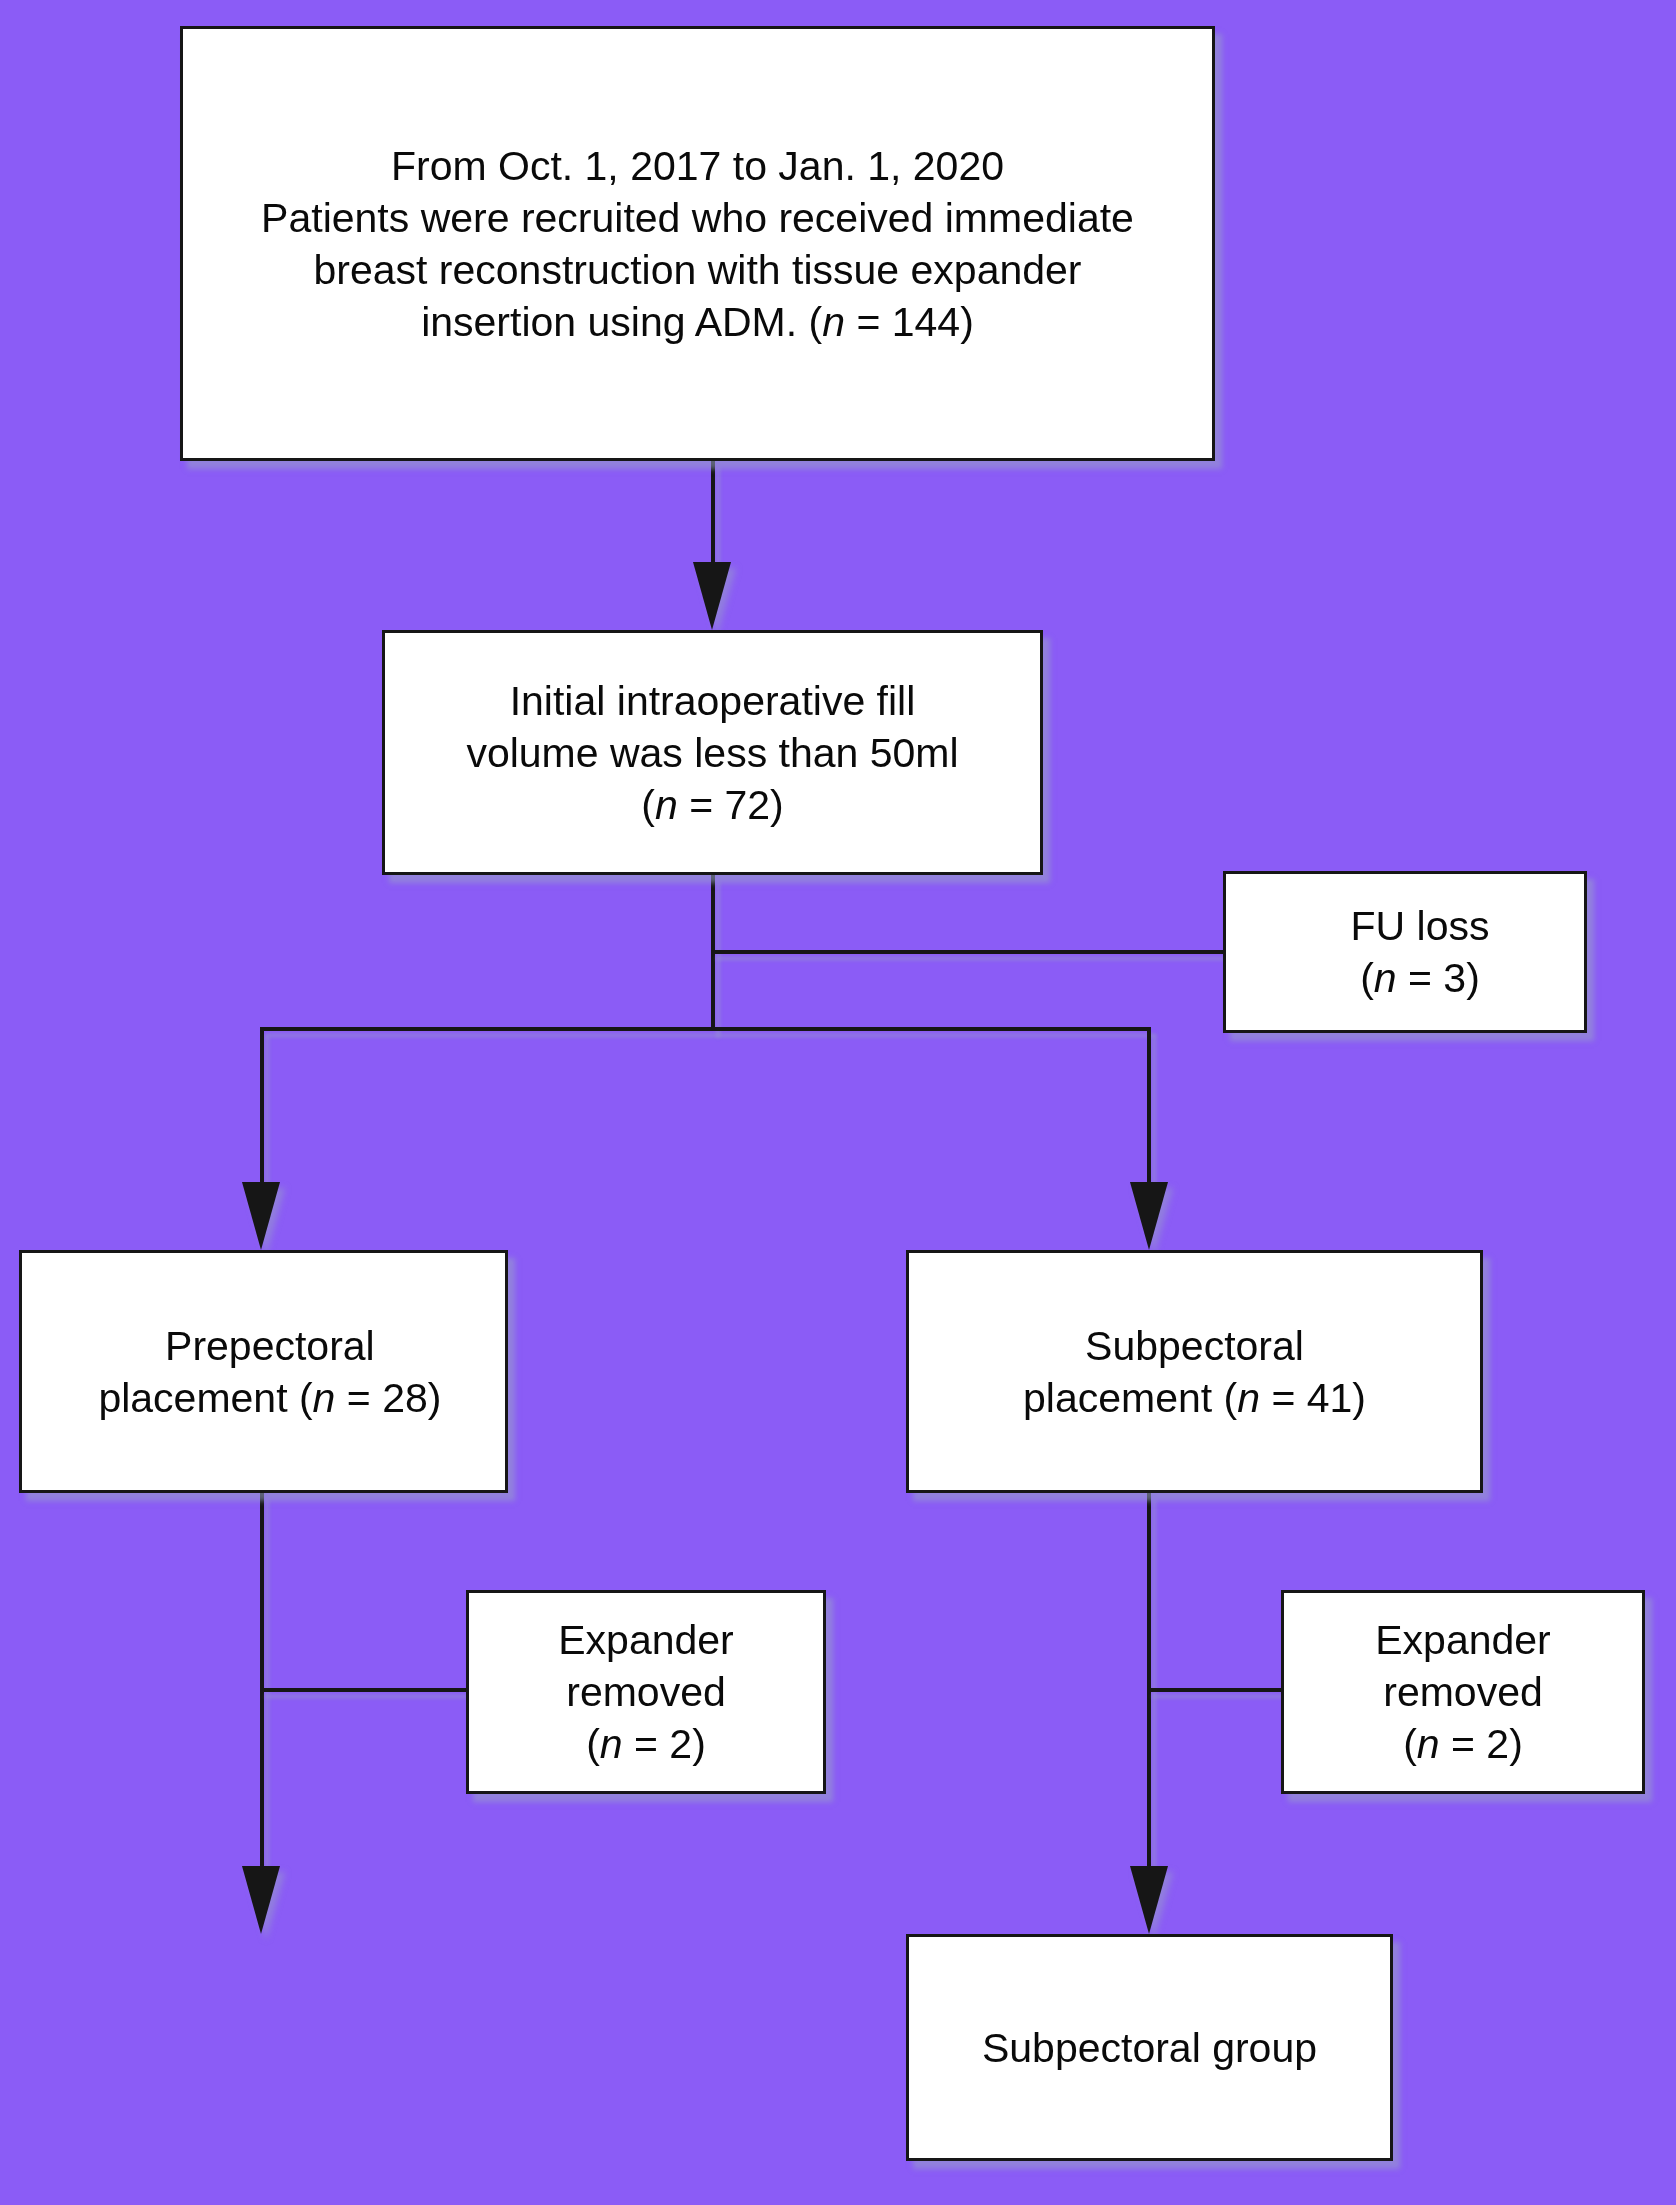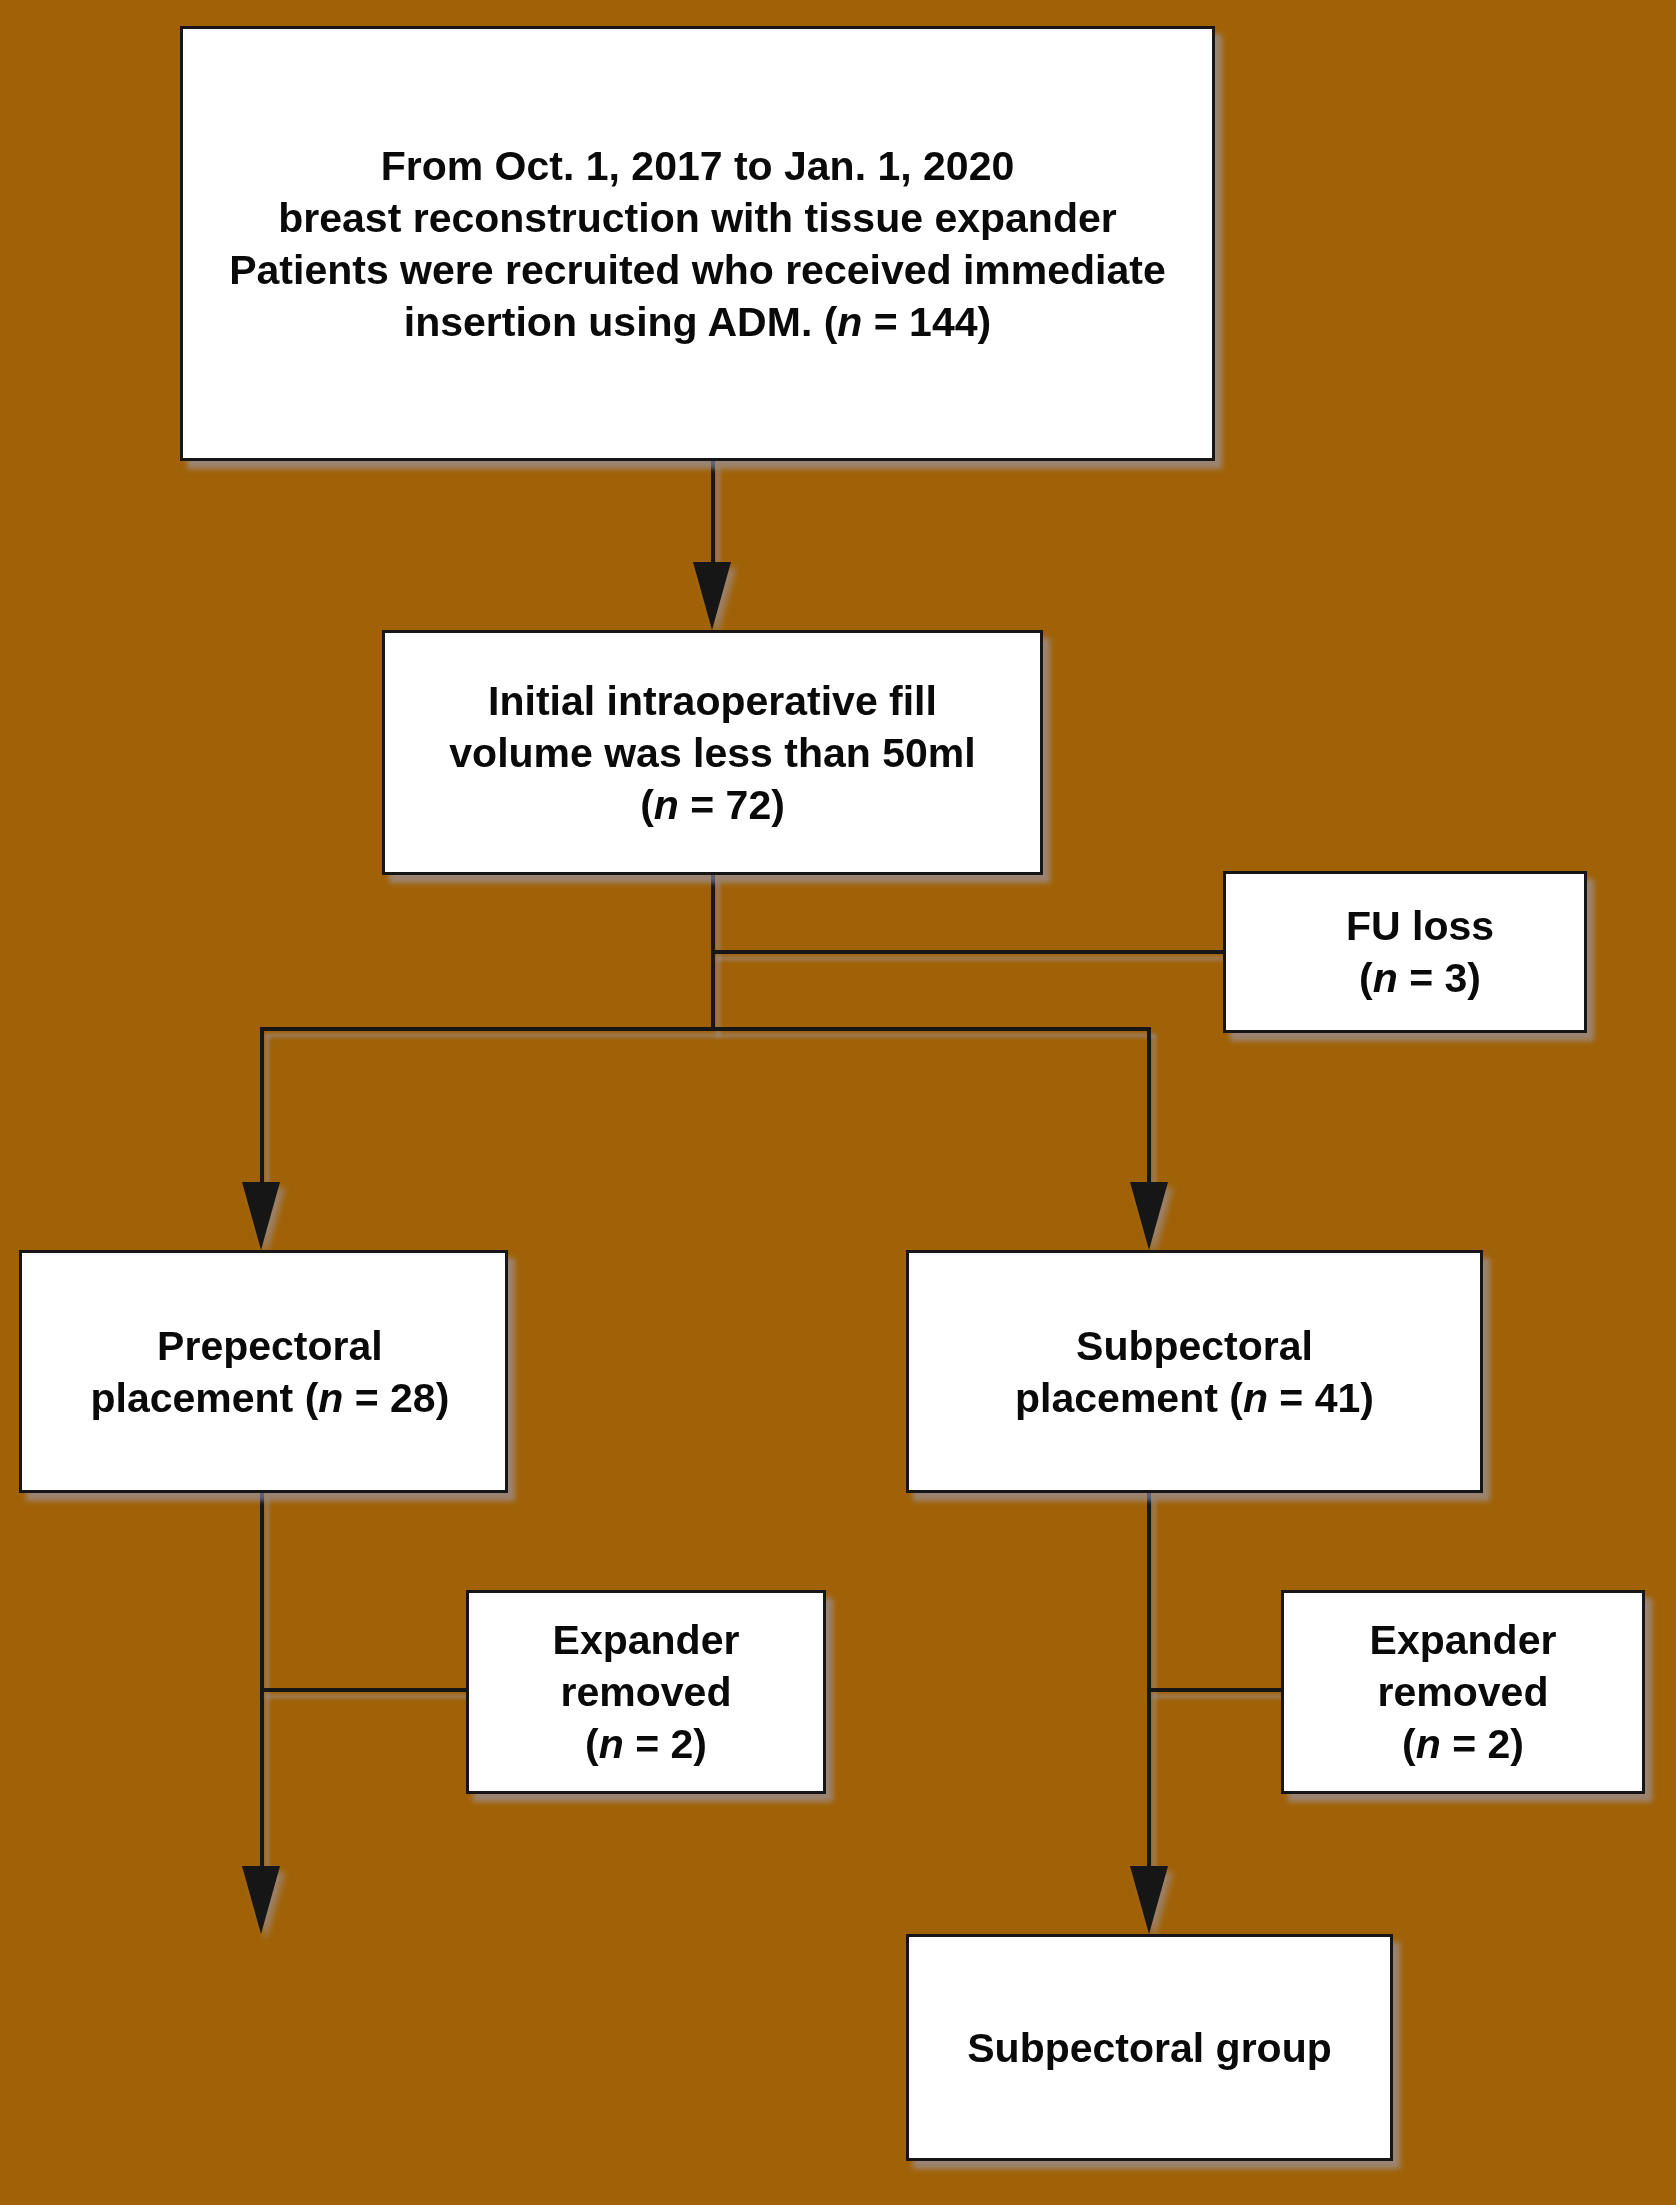--- a/index.html
+++ b/index.html
@@ -4,23 +4,22 @@
 <style>
   html, body { margin: 0; padding: 0; }
   body {
     width: 1677px; height: 2205px;
     background: #ffffff;
     font-family: "Liberation Sans", "DejaVu Sans", sans-serif;
   }
   .canvas {
     position: relative;
     width: 1677px; height: 2205px;
-    background: #a16207;
+    background: #8b5cf6;
     overflow: hidden;
-    font-weight: bold;
   }
   .box {
     position: absolute;
     box-sizing: border-box;
     background: #ffffff;
     border: 3.9px solid #161616;
     box-shadow: 6.5px 7.8px 5.2px rgba(151, 160, 200, 0.55);
     display: flex;
     align-items: center;
     justify-content: center;
@@ -81,22 +80,22 @@
   <div class="h" style="left:260px;  top:1688px; width:207px;"></div>
   <div class="ah" style="left:242px;  top:1866px;"></div>
 
   <div class="v" style="left:1147px; top:1493px; height:382px;"></div>
   <div class="h" style="left:1147px; top:1688px; width:134px;"></div>
   <div class="ah" style="left:1130px; top:1866px;"></div>
 
   <div class="box" style="left:180px; top:26px; width:1035px; height:435px;">
     <div>
       <div class="t">From Oct. 1, 2017 to Jan. 1, 2020</div>
+      <div class="t">Patients were recruited who received immediate</div>
       <div class="t">breast reconstruction with tissue expander</div>
-      <div class="t">Patients were recruited who received immediate</div>
       <div class="t">insertion using ADM. (<i>n</i> = 144)</div>
     </div>
   </div>
 
   <div class="box" style="left:382px; top:630px; width:661px; height:245px;">
     <div>
       <div class="t">Initial intraoperative fill</div>
       <div class="t">volume was less than 50ml</div>
       <div class="t">(<i>n</i> = 72)</div>
     </div>

